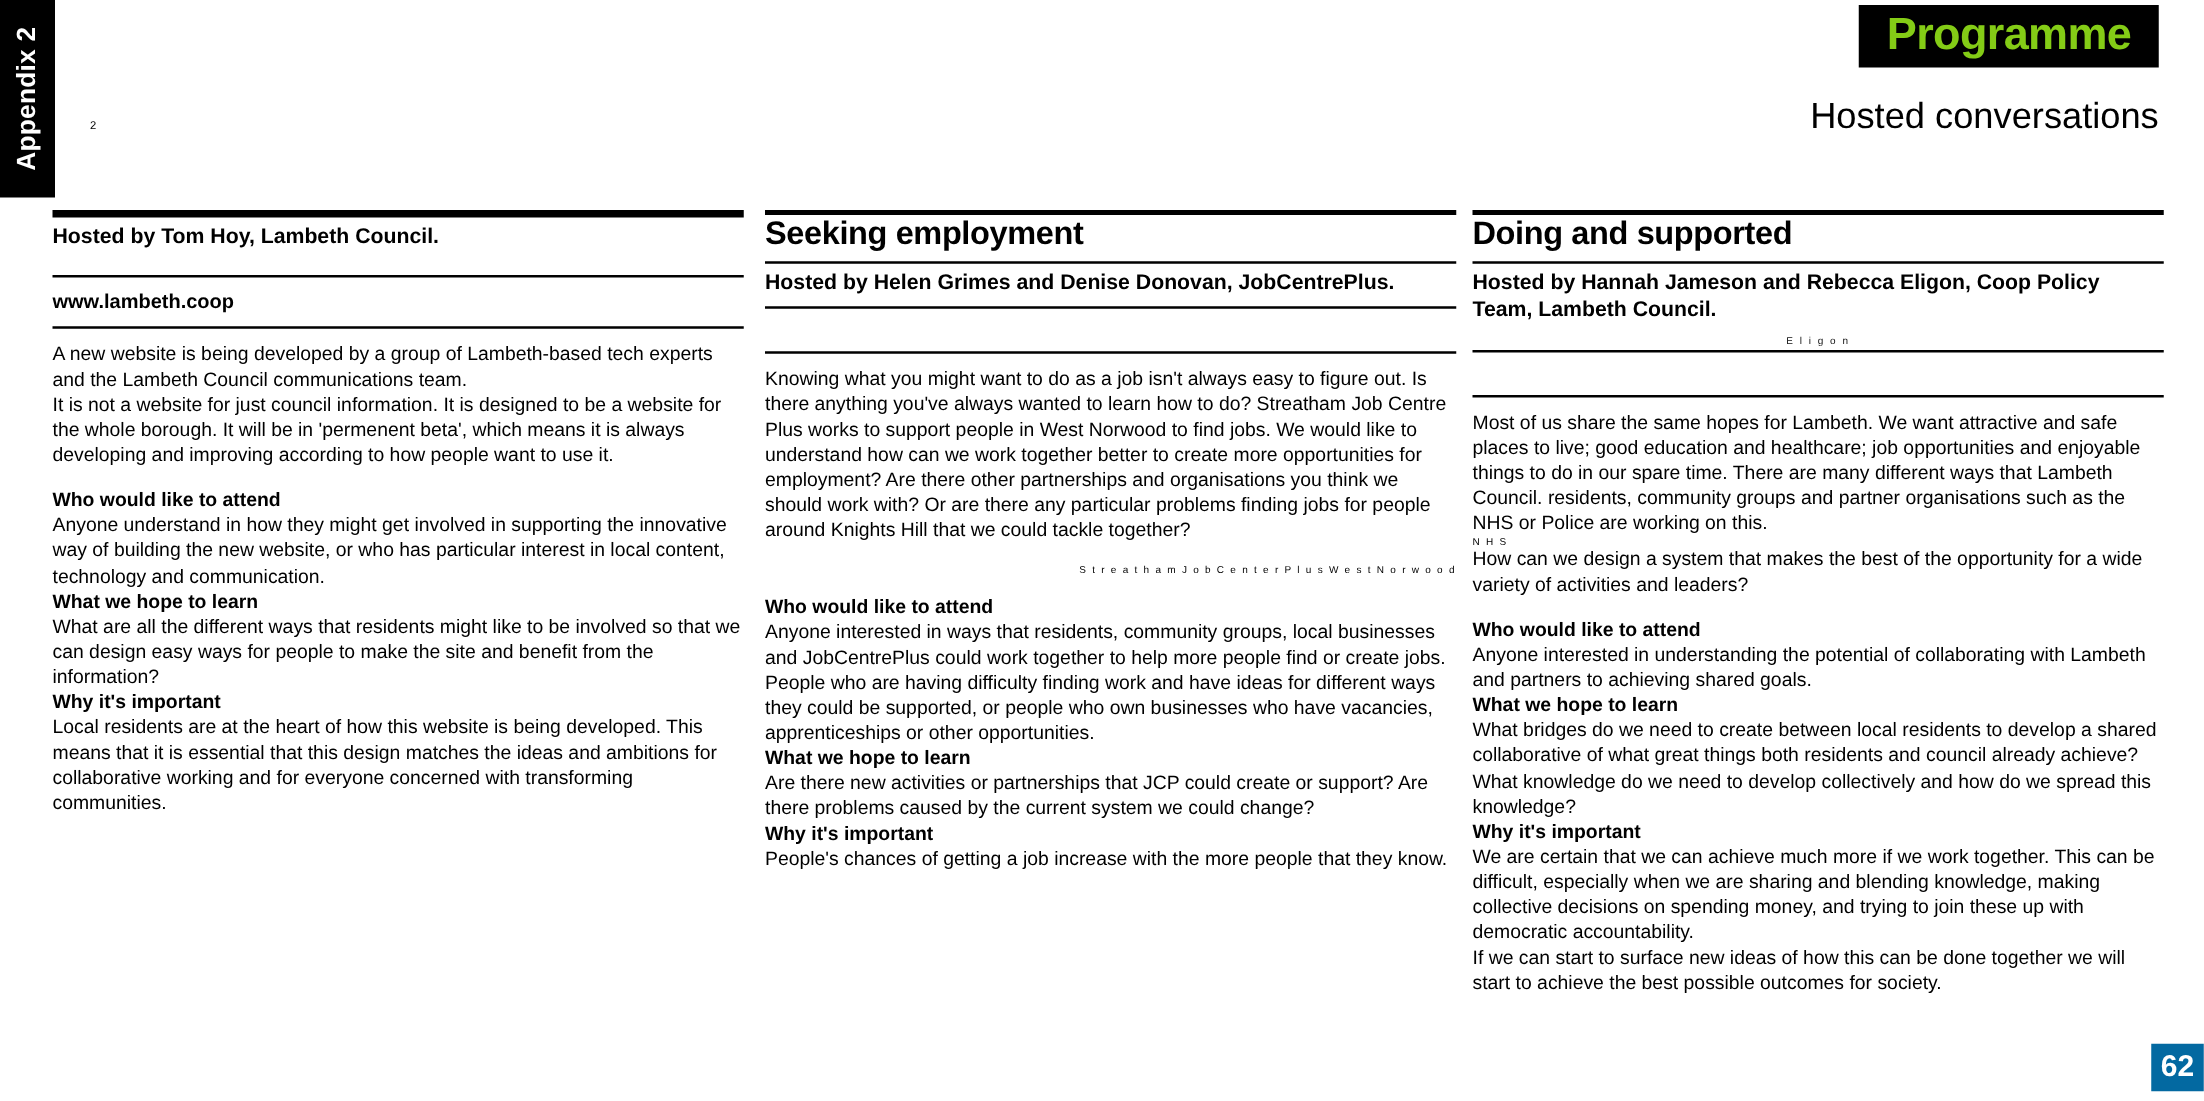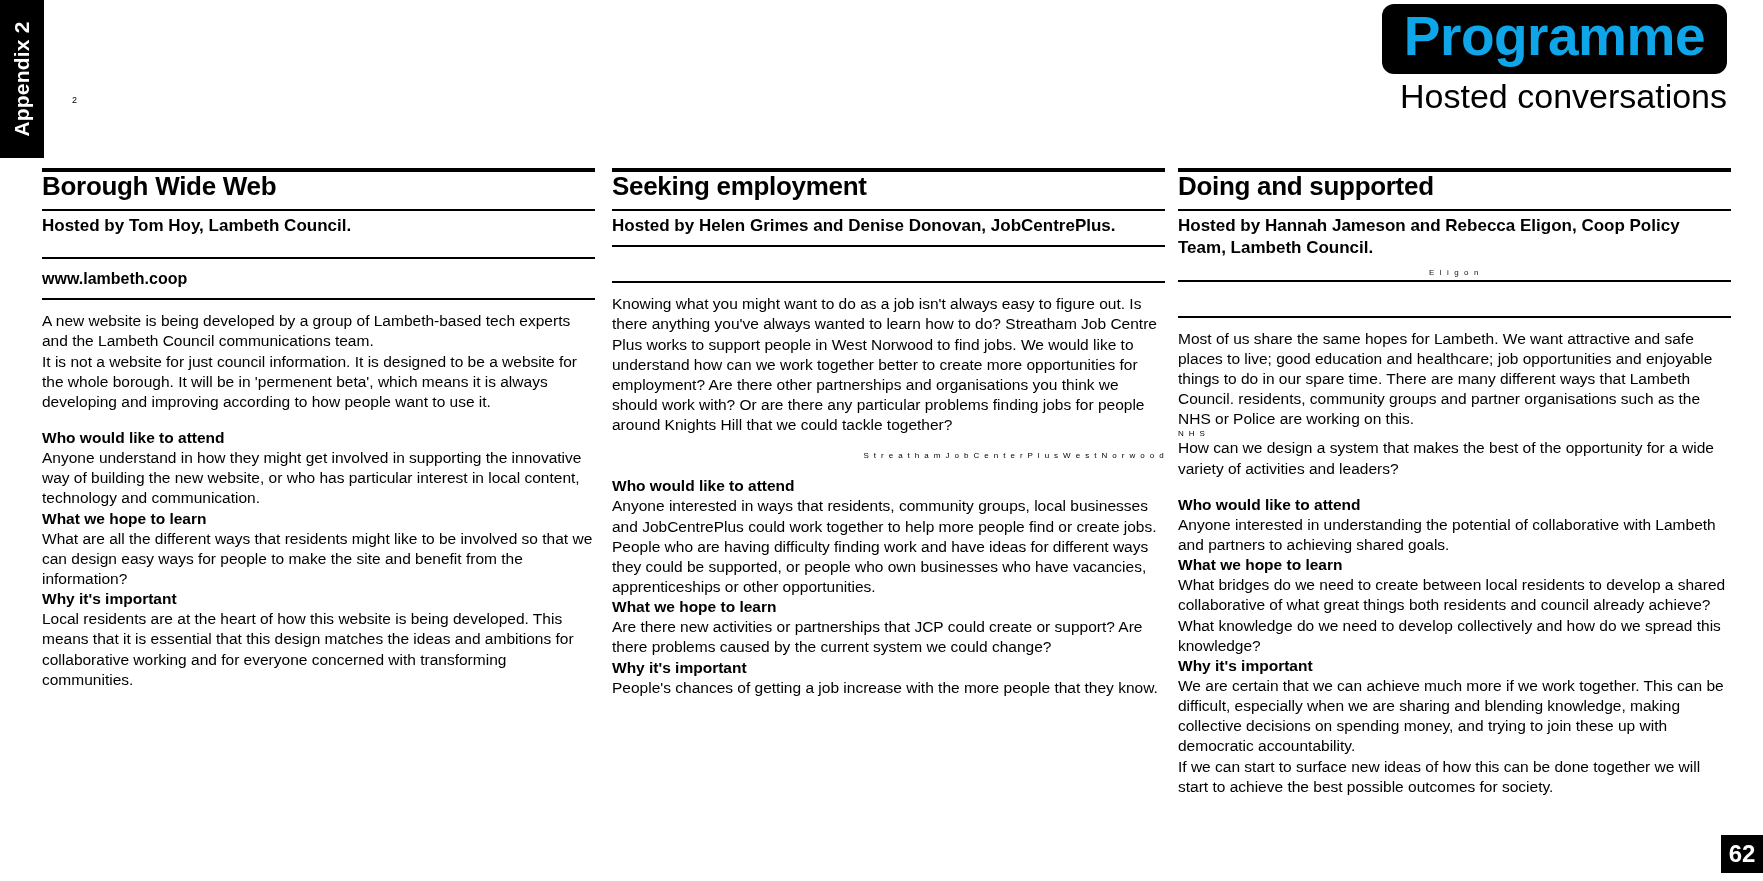--- a/index.html
+++ b/index.html
@@ -45,33 +45,32 @@
     font-size: 9px;
     color: #000;
   }
 
   
   #programme-banner {
     position: absolute;
     right: 36px;
     top: 4px;
     background: #000000;
-    color: #0ea5e9;
+    color: #84cc16;
     padding: 4px 22px 8px 22px;
-    font-size: 55px;
+    font-size: 36px;
     font-weight: bold;
     letter-spacing: -0.5px;
     line-height: 1.05;
-    border-radius: 12px;
   }
   #header-subtitle {
     position: absolute;
     right: 36px;
     top: 78px;
-    font-size: 34px;
+    font-size: 29px;
     line-height: 1.1;
     text-align: right;
     white-space: nowrap;
   }
 
   
   .column {
     position: absolute;
     top: 168px;
     width: 553px;
@@ -148,21 +147,21 @@
     margin-top: 16px;
   }
 
   
   #page-number {
     position: absolute;
     right: 0;
     bottom: 8px;
     width: 42px;
     height: 38px;
-    background: #000000;
+    background: #0369a1;
     color: #fff;
     font-size: 24px;
     font-weight: bold;
     display: flex;
     align-items: center;
     justify-content: center;
   }
 </style>
 </head>
 <body>
@@ -171,21 +170,20 @@
   <span class="vtext">Appendix 2</span>
 </div>
 
 <div id="corner-number">2</div>
 
 <div id="programme-banner">Programme</div>
 <div id="header-subtitle">Hosted conversations</div>
 
 <div class="column" id="col-1">
   <div class="rule-thick"></div>
-  <div class="col-title">Borough Wide Web</div>
   <div class="rule-thin"></div>
   <div class="host-line">Hosted by Tom Hoy, Lambeth Council.</div>
   <div class="ghost"></div>
   <div class="rule-thin"></div>
   <div class="url-line">www.lambeth.coop</div>
   <div class="rule-thin"></div>
   <div class="body-text">A new website is being developed by a group of Lambeth-based tech experts and the Lambeth Council communications team.
 It is not a website for just council information. It is designed to be a website for the whole borough. It will be in 'permenent beta', which means it is always developing and improving according to how people want to use it.</div>
   <div class="gap"></div>
   <div class="sub-head">Who would like to attend</div>
@@ -223,21 +221,21 @@
   <div class="host-line">Hosted by Hannah Jameson and Rebecca Eligon, Coop Policy Team, Lambeth Council.</div>
   <div class="ghost">E l i g o n</div>
   <div class="rule-thin"></div>
   <div class="spacer-band"></div>
   <div class="rule-thin"></div>
   <div class="body-text">Most of us share the same hopes for Lambeth. We want attractive and safe places to live; good education and healthcare; job opportunities and enjoyable things to do in our spare time. There are many different ways that Lambeth Council. residents, community groups and partner organisations such as the NHS or Police are working on this.</div>
   <div class="inline-ghost">N H S</div>
   <div class="para">How can we design a system that makes the best of the opportunity for a wide variety of activities and leaders?</div>
   <div class="gap"></div>
   <div class="sub-head">Who would like to attend</div>
-  <div class="para">Anyone interested in understanding the potential of collaborative with Lambeth and partners to achieving shared goals.</div>
+  <div class="para">Anyone interested in understanding the potential of collaborating with Lambeth and partners to achieving shared goals.</div>
   <div class="sub-head">What we hope to learn</div>
   <div class="para">What bridges do we need to create between local residents to develop a shared collaborative of what great things both residents and council already achieve?
 What knowledge do we need to develop collectively and how do we spread this knowledge?</div>
   <div class="sub-head">Why it's important</div>
   <div class="para">We are certain that we can achieve much more if we work together. This can be difficult, especially when we are sharing and blending knowledge, making collective decisions on spending money, and trying to join these up with democratic accountability.
 If we can start to surface new ideas of how this can be done together we will start to achieve the best possible outcomes for society.</div>
 </div>
 
 <div id="page-number">62</div>
 

